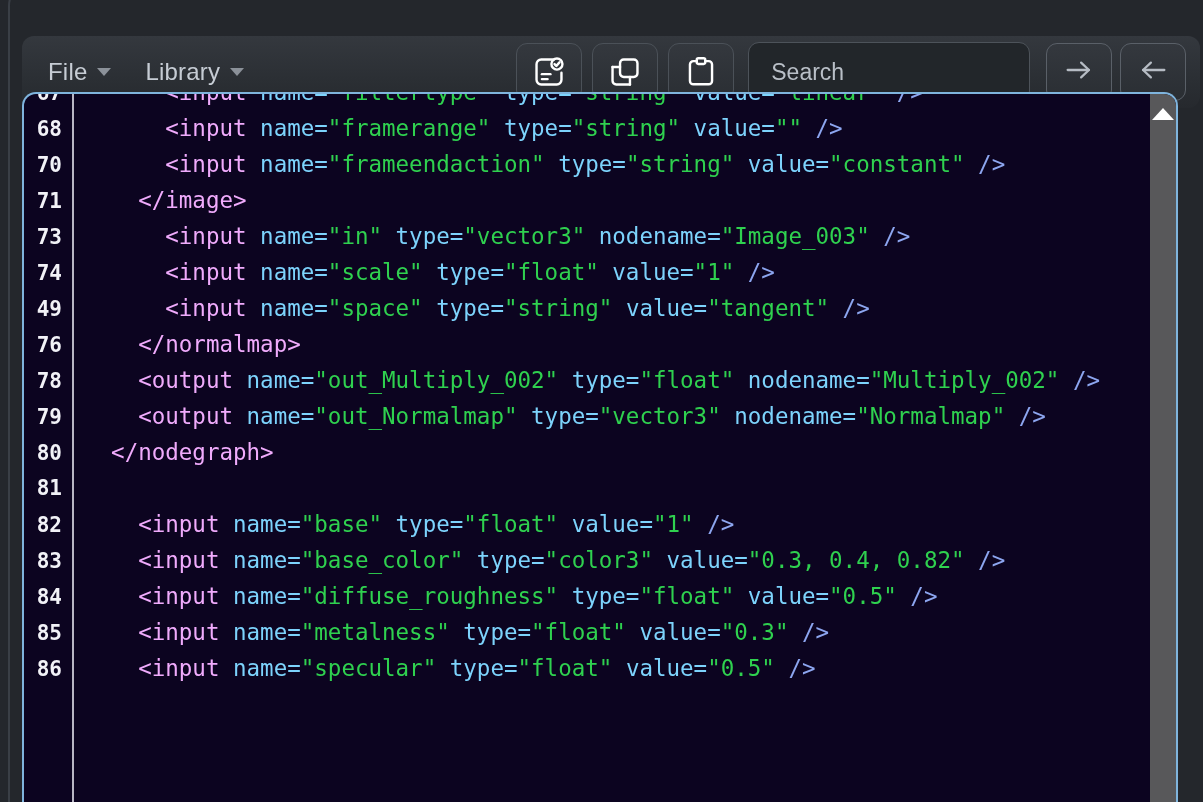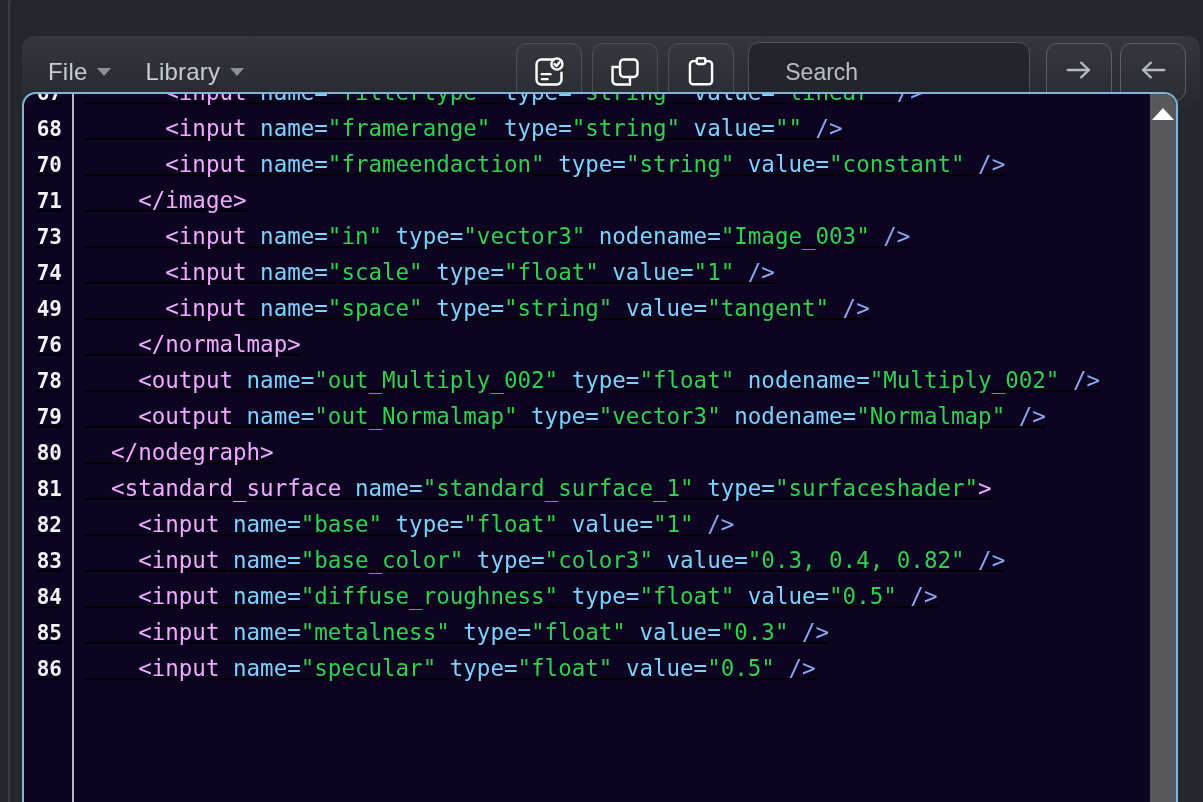--- a/index.html
+++ b/index.html
@@ -67,21 +67,21 @@
   }
   .tool-btn svg { display: block; }
 
   .search-box {
     margin-left: 14px;
     width: 298px; height: 60px;
     border-radius: 11px;
     background: #22262a;
     border: 1px solid #4d535a;
     display: flex; align-items: center;
-    padding: 0 36px;
+    padding: 0 22px;
   }
   .search-box input {
     width: 100%;
     background: transparent;
     border: none; outline: none;
     color: #c6ccd4;
     font-family: "Liberation Sans", sans-serif;
     font-size: 23px;
   }
   .search-box input::placeholder { color: #b9bfc7; }
@@ -125,21 +125,20 @@
     background: #b9b6c4;
   }
   .line {
     display: flex;
     align-items: baseline;
     height: 36px;
     font-family: "DejaVu Sans Mono", monospace;
     font-size: 22.5px;
     line-height: 36px;
     white-space: pre;
-    text-decoration: underline;
   }
   .lineno {
     width: 48px;
     flex: 0 0 48px;
     text-align: right;
     padding-right: 10px;
     color: #f2f2f7;
     font-weight: bold;
     font-size: 21px;
   }
@@ -256,21 +255,21 @@
           <div class="line"><span class="lineno">68</span><span class="linecode">      <span class="tg">&lt;input </span><span class="at">name=</span><span class="st">"framerange"</span><span class="pn"> </span><span class="at">type=</span><span class="st">"string"</span><span class="pn"> </span><span class="at">value=</span><span class="st">""</span><span class="pn"> /&gt;</span></span></div>
           <div class="line"><span class="lineno">70</span><span class="linecode">      <span class="tg">&lt;input </span><span class="at">name=</span><span class="st">"frameendaction"</span><span class="pn"> </span><span class="at">type=</span><span class="st">"string"</span><span class="pn"> </span><span class="at">value=</span><span class="st">"constant"</span><span class="pn"> /&gt;</span></span></div>
           <div class="line"><span class="lineno">71</span><span class="linecode">    <span class="tg">&lt;/image&gt;</span></span></div>
           <div class="line"><span class="lineno">73</span><span class="linecode">      <span class="tg">&lt;input </span><span class="at">name=</span><span class="st">"in"</span><span class="pn"> </span><span class="at">type=</span><span class="st">"vector3"</span><span class="pn"> </span><span class="at">nodename=</span><span class="st">"Image_003"</span><span class="pn"> /&gt;</span></span></div>
           <div class="line"><span class="lineno">74</span><span class="linecode">      <span class="tg">&lt;input </span><span class="at">name=</span><span class="st">"scale"</span><span class="pn"> </span><span class="at">type=</span><span class="st">"float"</span><span class="pn"> </span><span class="at">value=</span><span class="st">"1"</span><span class="pn"> /&gt;</span></span></div>
           <div class="line"><span class="lineno">49</span><span class="linecode">      <span class="tg">&lt;input </span><span class="at">name=</span><span class="st">"space"</span><span class="pn"> </span><span class="at">type=</span><span class="st">"string"</span><span class="pn"> </span><span class="at">value=</span><span class="st">"tangent"</span><span class="pn"> /&gt;</span></span></div>
           <div class="line"><span class="lineno">76</span><span class="linecode">    <span class="tg">&lt;/normalmap&gt;</span></span></div>
           <div class="line"><span class="lineno">78</span><span class="linecode">    <span class="tg">&lt;output </span><span class="at">name=</span><span class="st">"out_Multiply_002"</span><span class="pn"> </span><span class="at">type=</span><span class="st">"float"</span><span class="pn"> </span><span class="at">nodename=</span><span class="st">"Multiply_002"</span><span class="pn"> /&gt;</span></span></div>
           <div class="line"><span class="lineno">79</span><span class="linecode">    <span class="tg">&lt;output </span><span class="at">name=</span><span class="st">"out_Normalmap"</span><span class="pn"> </span><span class="at">type=</span><span class="st">"vector3"</span><span class="pn"> </span><span class="at">nodename=</span><span class="st">"Normalmap"</span><span class="pn"> /&gt;</span></span></div>
           <div class="line"><span class="lineno">80</span><span class="linecode">  <span class="tg">&lt;/nodegraph&gt;</span></span></div>
-          <div class="line"><span class="lineno">81</span><span class="linecode">  <span class="tg">&lt;standard_surface </span><span class="at">name=</span><span class="st">"standard_surface_1"</span><span class="pn"> </span><span class="at">type=</span><span class="st">"surfaceshader"</span><span class="tg">&gt;</span></span></div>
+          <div class="line"><span class="lineno">81</span></div>
           <div class="line"><span class="lineno">82</span><span class="linecode">    <span class="tg">&lt;input </span><span class="at">name=</span><span class="st">"base"</span><span class="pn"> </span><span class="at">type=</span><span class="st">"float"</span><span class="pn"> </span><span class="at">value=</span><span class="st">"1"</span><span class="pn"> /&gt;</span></span></div>
           <div class="line"><span class="lineno">83</span><span class="linecode">    <span class="tg">&lt;input </span><span class="at">name=</span><span class="st">"base_color"</span><span class="pn"> </span><span class="at">type=</span><span class="st">"color3"</span><span class="pn"> </span><span class="at">value=</span><span class="st">"0.3, 0.4, 0.82"</span><span class="pn"> /&gt;</span></span></div>
           <div class="line"><span class="lineno">84</span><span class="linecode">    <span class="tg">&lt;input </span><span class="at">name=</span><span class="st">"diffuse_roughness"</span><span class="pn"> </span><span class="at">type=</span><span class="st">"float"</span><span class="pn"> </span><span class="at">value=</span><span class="st">"0.5"</span><span class="pn"> /&gt;</span></span></div>
           <div class="line"><span class="lineno">85</span><span class="linecode">    <span class="tg">&lt;input </span><span class="at">name=</span><span class="st">"metalness"</span><span class="pn"> </span><span class="at">type=</span><span class="st">"float"</span><span class="pn"> </span><span class="at">value=</span><span class="st">"0.3"</span><span class="pn"> /&gt;</span></span></div>
           <div class="line"><span class="lineno">86</span><span class="linecode">    <span class="tg">&lt;input </span><span class="at">name=</span><span class="st">"specular"</span><span class="pn"> </span><span class="at">type=</span><span class="st">"float"</span><span class="pn"> </span><span class="at">value=</span><span class="st">"0.5"</span><span class="pn"> /&gt;</span></span></div>
         </div>
     </div>
 
     <div class="scrollbar">
       <div class="sb-arrow-up"></div>

